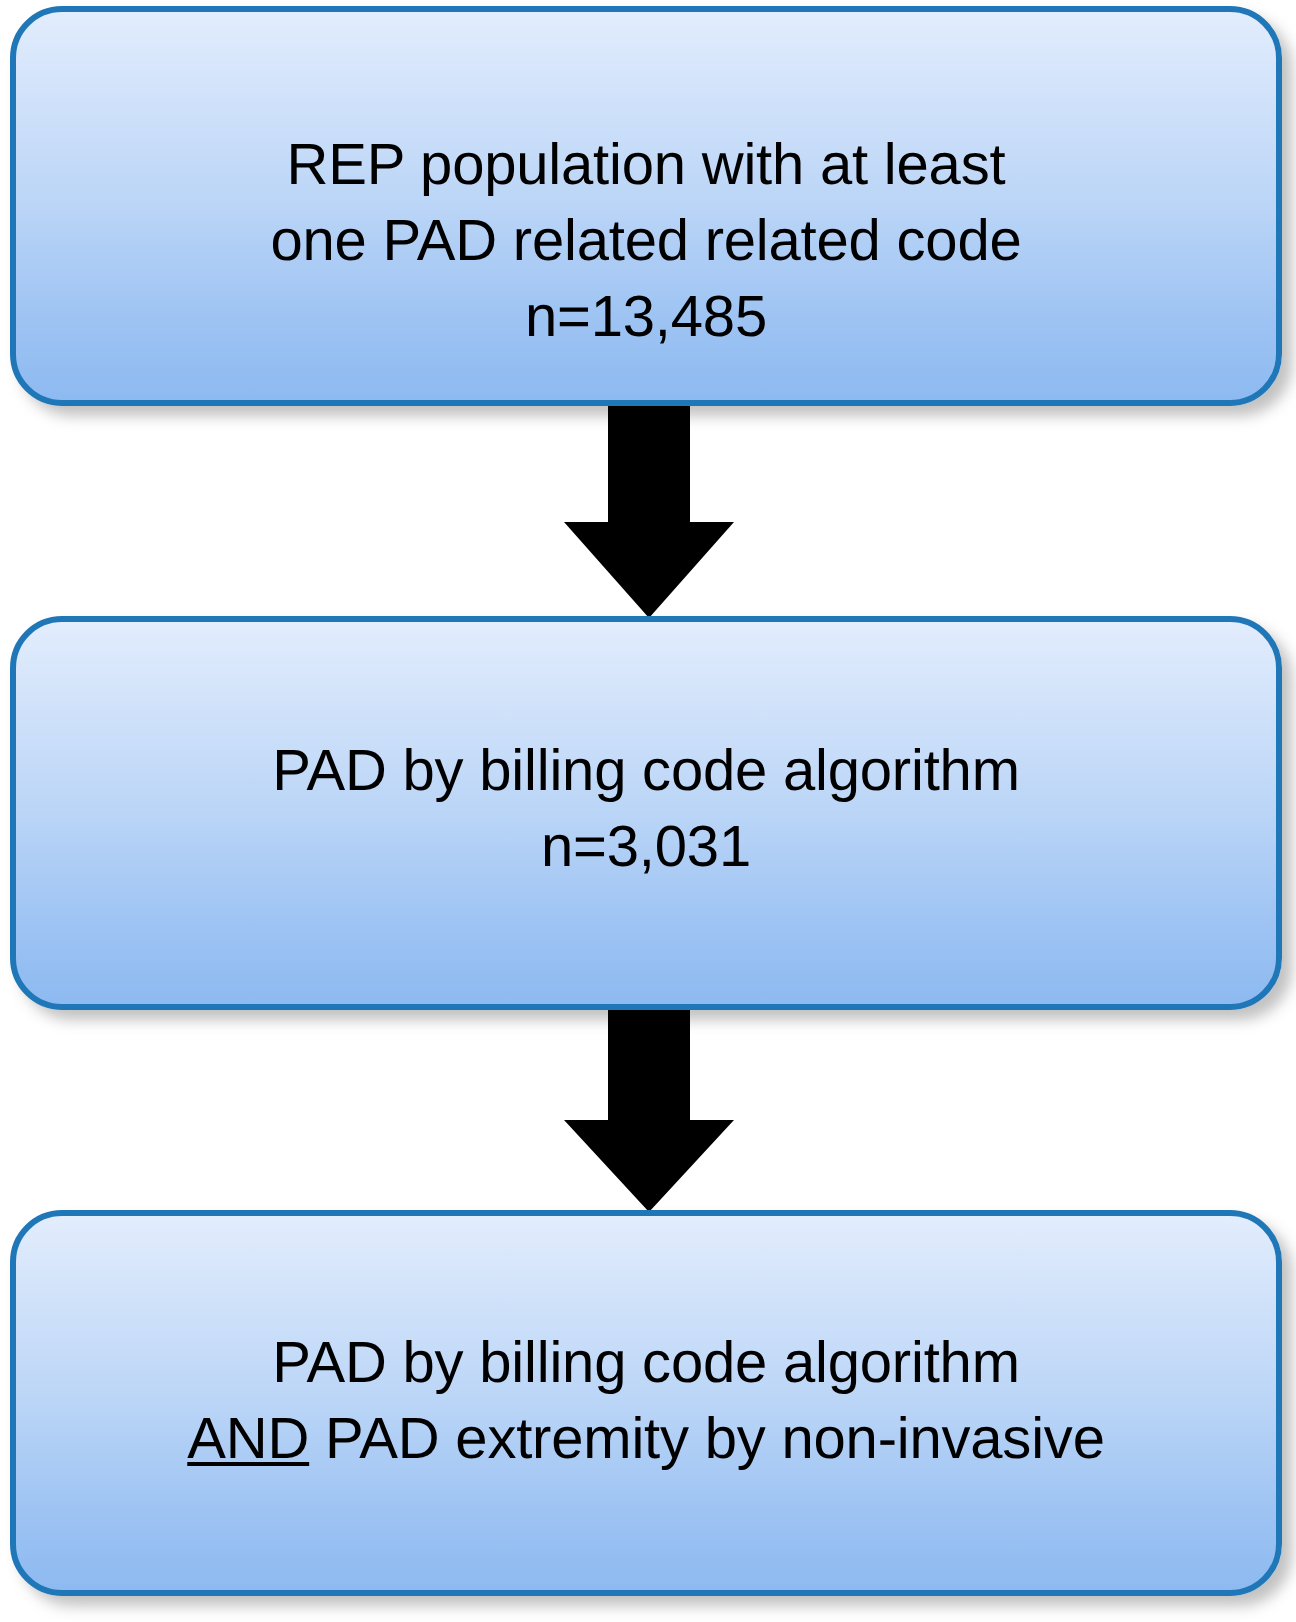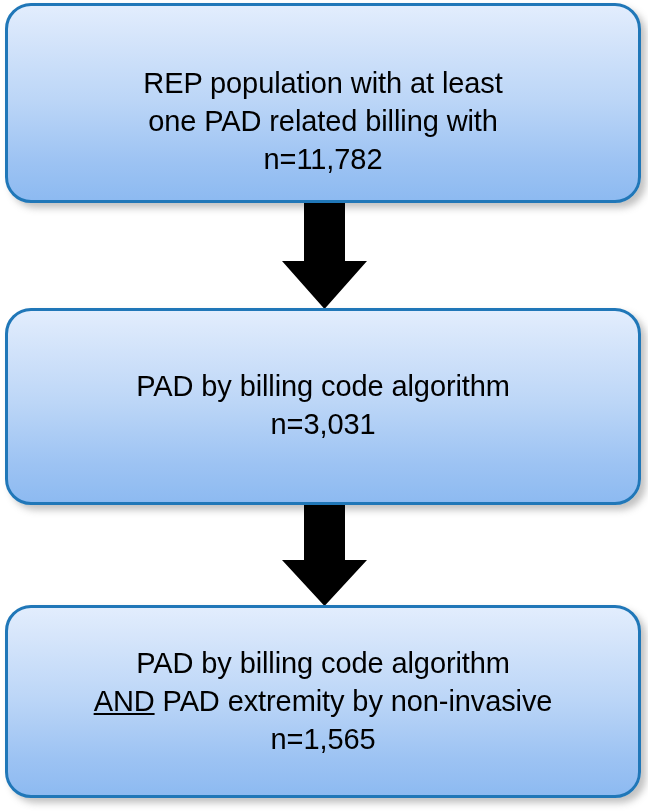--- a/index.html
+++ b/index.html
@@ -104,22 +104,22 @@
   }
 </style>
 </head>
 <body>
 
 <div id="flowchart">
 
   <div class="node-box" id="box-1">
     <div class="node-text">
       <span class="ln">REP population with at least</span>
-      <span class="ln">one PAD related billing with</span>
-      <span class="ln">n=11,782</span>
+      <span class="ln">one PAD related related code</span>
+      <span class="ln">n=13,485</span>
     </div>
   </div>
 
   <div class="arrow" id="arrow-1">
     <svg viewBox="0 0 85 106" preserveAspectRatio="none" aria-hidden="true">
       <polygon points="22,0 63,0 63,58 85,58 42.5,106 0,58 22,58" fill="#000000"></polygon>
     </svg>
   </div>
 
   <div class="node-box" id="box-2">
@@ -132,17 +132,16 @@
   <div class="arrow" id="arrow-2">
     <svg viewBox="0 0 85 101" preserveAspectRatio="none" aria-hidden="true">
       <polygon points="22,0 63,0 63,55 85,55 42.5,101 0,55 22,55" fill="#000000"></polygon>
     </svg>
   </div>
 
   <div class="node-box" id="box-3">
     <div class="node-text">
       <span class="ln">PAD by billing code algorithm</span>
       <span class="ln"><span class="u">AND</span><span> PAD extremity by non-invasive</span></span>
-      <span class="ln">n=1,565</span>
     </div>
   </div>
 
 </div>
 
 </body></html>

